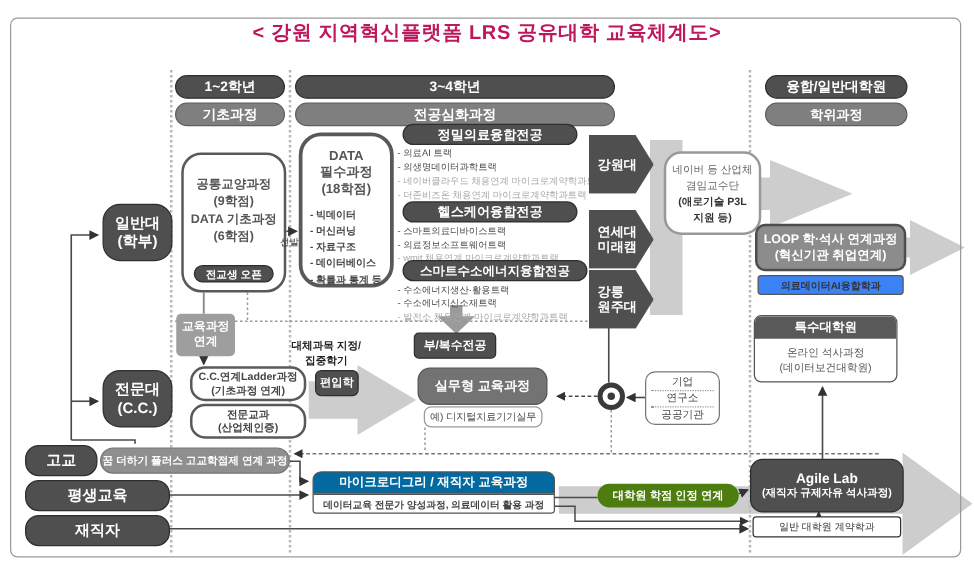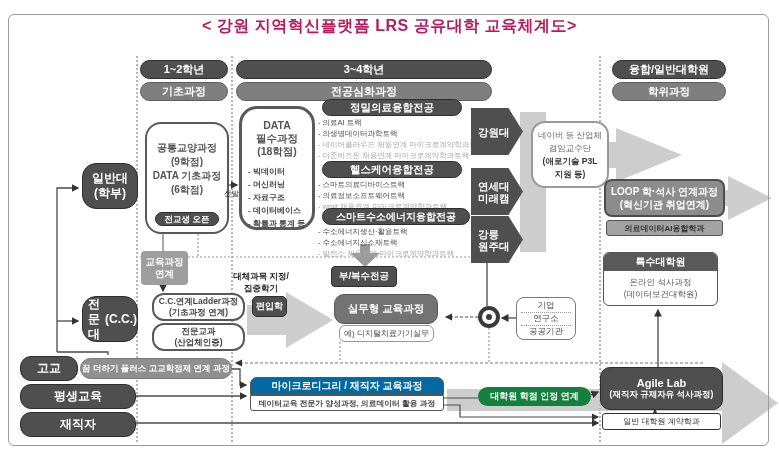--- a/index.html
+++ b/index.html
@@ -83,21 +83,21 @@
   <div class="abs z2 pill gray" style="left:140px;top:82px;width:88px;height:19px;font-size:11px;font-family:Liberation Mono, monospace;">기초과정</div>
   <div class="abs z2 pill dark" style="left:236px;top:60px;width:256px;height:19px;font-size:11px;">3~4학년</div>
   <div class="abs z2 pill gray" style="left:236px;top:82px;width:256px;height:19px;font-size:11px;">전공심화과정</div>
   <div class="abs z2 pill dark" style="left:612px;top:60px;width:114px;height:19px;font-size:11px;">융합/일반대학원</div>
   <div class="abs z2 pill gray" style="left:612px;top:82px;width:114px;height:19px;font-size:10.5px;">학위과정</div>
 
   <div class="abs z2 darkbox dark" style="left:82px;top:163px;width:56px;height:46px;border-radius:14px;font-size:12px;line-height:15px;flex-direction:column;">
     <span>일반대</span>
       <span>(학부)</span>
   </div>
-  <div class="abs z2 darkbox dark" style="left:82px;top:296px;width:56px;height:46px;border-radius:14px;font-size:12px;line-height:15px;flex-direction:row;">
+  <div class="abs z2 darkbox dark" style="left:82px;top:296px;width:56px;height:46px;border-radius:14px;font-size:12px;line-height:15px;flex-direction:column;">
     <span>전문대</span>
       <span>(C.C.)</span>
   </div>
   <div class="abs z2 pill dark" style="left:20px;top:356px;width:58px;height:25px;font-size:12px;">고교</div>
   <div class="abs z2 pill lgray" style="left:80px;top:358px;width:152px;height:21px;font-size:8.5px;">꿈 더하기 플러스 고교학점제 연계 과정</div>
   <div class="abs z2 pill dark" style="left:20px;top:384px;width:116px;height:25px;font-size:12px;">평생교육</div>
   <div class="abs z2 pill dark" style="left:20px;top:412px;width:116px;height:25px;font-size:12px;">재직자</div>
 
   <div class="abs z2 whitebox" style="left:145px;top:122px;width:84px;height:112px;border-radius:16px;font-size:10px;font-weight:bold;color:#555;line-height:14px;padding-bottom:18px;">
     <span>공통교양과정</span>
@@ -177,33 +177,33 @@
   <div class="abs z2 darkbox" style="left:334px;top:294px;width:104px;height:30px;background:#737373;border:1.5px solid #555;border-radius:10px;font-size:10.5px;">실무형 교육과정</div>
   <div class="abs z2" style="left:339px;top:325px;width:95px;height:17px;background:#fff;border:1.5px solid #999;border-radius:6px;display:flex;align-items:center;justify-content:center;font-size:8px;color:#444;">예) 디지털치료기기실무</div>
   <div class="abs z2" style="left:516px;top:297px;width:60px;height:43px;background:#fff;border:1.5px solid #777;border-radius:8px;display:flex;flex-direction:column;padding:2px 4px;">
     <div class="orgrow">기업</div>
     <div class="orgrow">연구소</div>
     <div class="orgrow">공공기관</div>
   </div>
 
   <div class="abs z2 darkbox" style="left:250px;top:377px;width:194px;height:18px;background:#0369a1;border:1.5px solid #555;border-radius:7px 7px 0 0;font-size:10px;">마이크로디그리 / 재직자 교육과정</div>
   <div class="abs z2" style="left:250px;top:395px;width:194px;height:16px;background:#fff;border:1.5px solid #555;border-radius:0 0 3px 3px;display:flex;align-items:center;justify-content:center;font-size:7.8px;font-weight:bold;color:#444;">데이터교육 전문가 양성과정, 의료데이터 활용 과정</div>
-  <div class="abs z2 pill" style="left:478px;top:387px;width:113px;height:19px;background:#15803d;font-size:9px;">대학원 학점 인정 연계</div>
+  <div class="abs z2 pill" style="left:478px;top:387px;width:113px;height:19px;background:#4d7c0f;font-size:9px;">대학원 학점 인정 연계</div>
 
   <div class="abs z2 whitebox" style="left:531px;top:121px;width:78px;height:67px;border:2px solid #999;border-radius:14px;font-size:8.5px;line-height:13px;color:#666;">
     <span>네이버 등 산업체</span>
     <span>겸임교수단</span>
     <span style="font-weight:bold;color:#333;">(애로기술 P3L</span>
     <span style="font-weight:bold;color:#333;">지원 등)</span>
   </div>
   <div class="abs z2 darkbox" style="left:604px;top:179px;width:121px;height:38px;background:#8c8c8c;border:2.5px solid #4d4d4d;border-radius:8px;font-size:10px;line-height:13px;flex-direction:column;">
     <span>LOOP 학·석사 연계과정</span>
       <span>(혁신기관 취업연계)</span>
   </div>
-  <div class="abs z2" style="left:606px;top:220px;width:117px;height:16px;background:#a3a3a3;border:1.5px solid #555;border-radius:3px;display:flex;align-items:center;justify-content:center;font-size:8px;color:#333;font-weight:bold;">의료데이터AI융합학과</div>
+  <div class="abs z2" style="left:606px;top:220px;width:117px;height:16px;background:#3b82f6;border:1.5px solid #555;border-radius:3px;display:flex;align-items:center;justify-content:center;font-size:8px;color:#333;font-weight:bold;">의료데이터AI융합학과</div>
   <div class="abs z2" style="left:603px;top:252px;width:115px;height:54px;border:1.5px solid #555;border-radius:6px;overflow:hidden;background:#fff;">
     <div class="darkbox" style="height:18px;background:#595959;font-size:10px;">특수대학원</div>
     <div style="display:flex;flex-direction:column;align-items:center;justify-content:center;height:34px;font-size:8.5px;color:#555;line-height:12px;">
       <span>온라인 석사과정</span>
         <span>(데이터보건대학원)</span>
     </div>
   </div>
   <div class="abs z2 darkbox dark" style="left:600px;top:367px;width:123px;height:43px;border-radius:10px;flex-direction:column;">
     <span style="font-size:11px;">Agile Lab</span>
     <span style="font-size:8.5px;">(재직자 규제자유 석사과정)</span>

